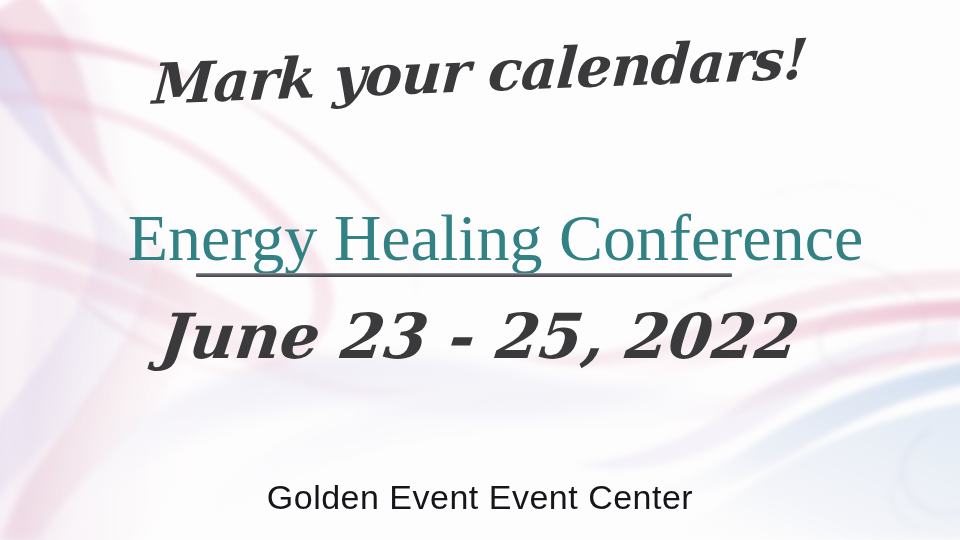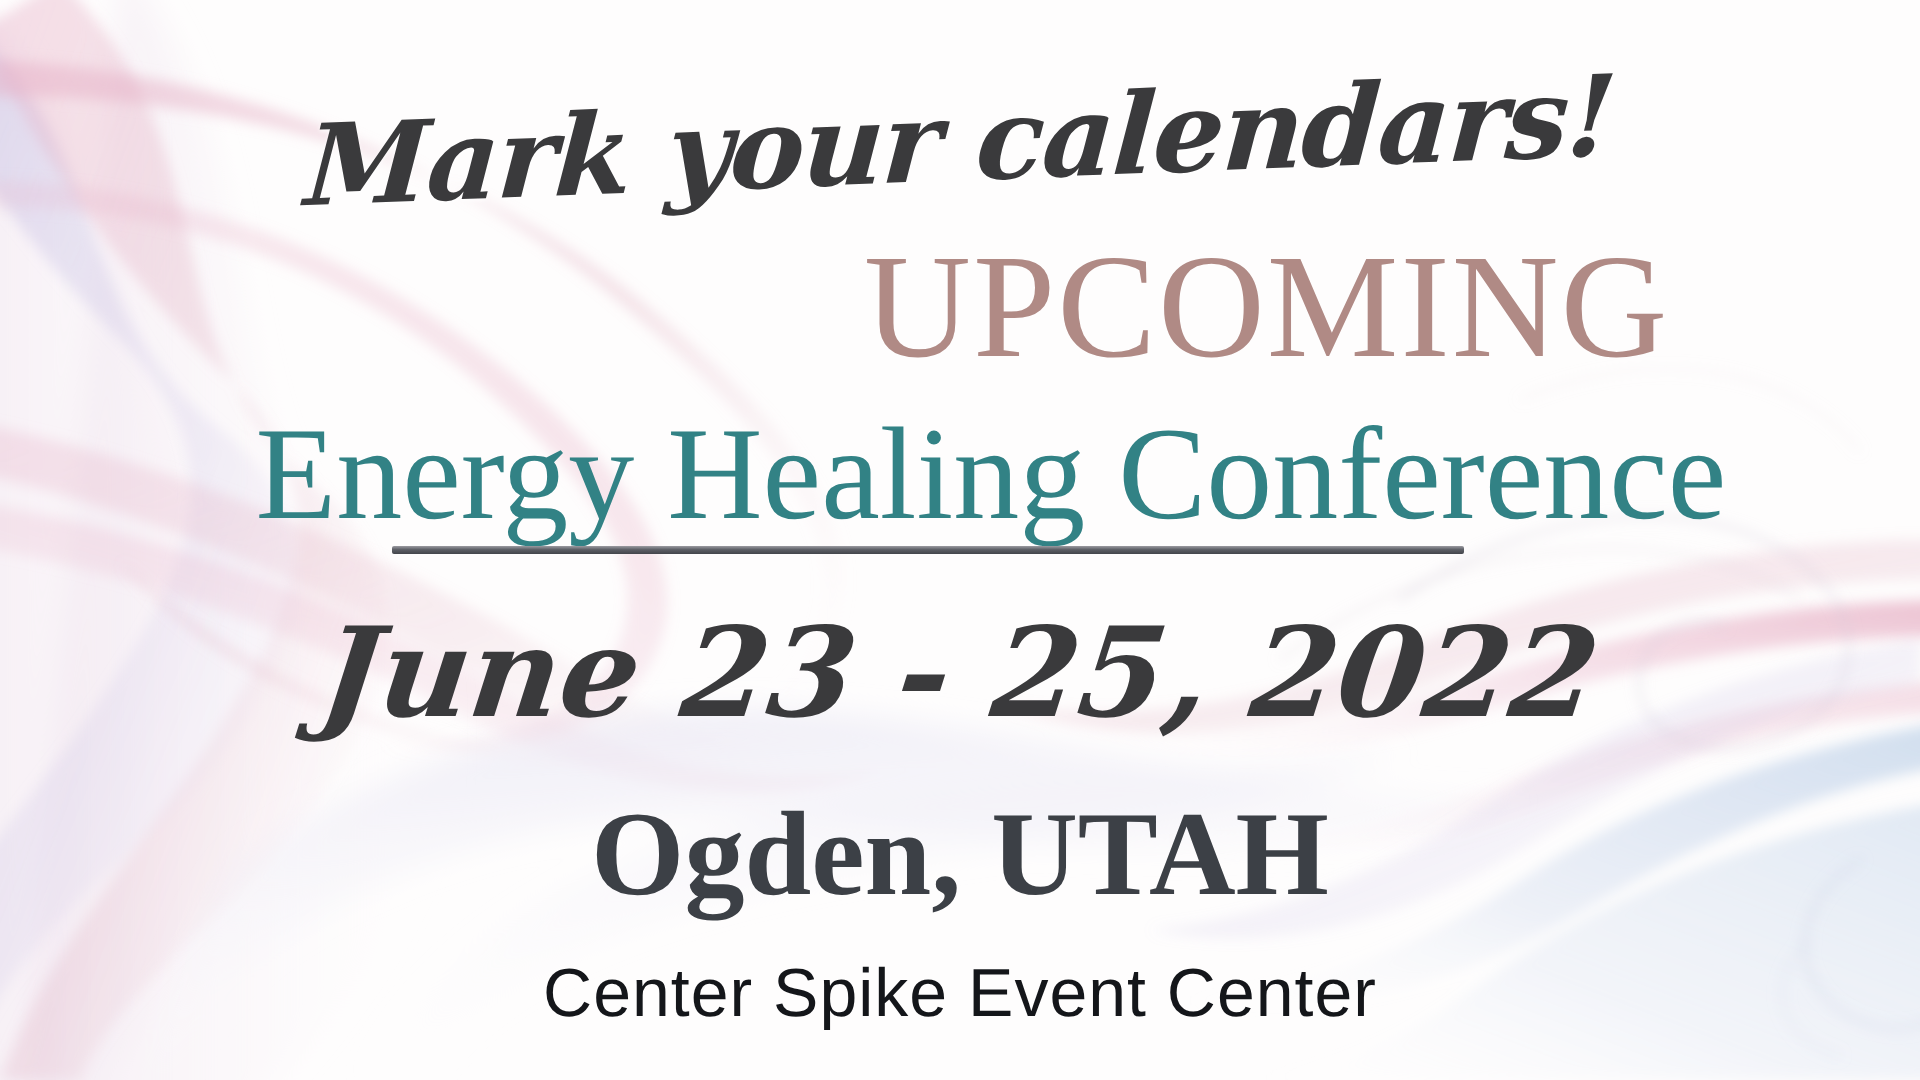--- a/index.html
+++ b/index.html
@@ -253,26 +253,24 @@
       <path d="M930,430 C890,455 895,500 935,512 C962,520 980,505 978,486" stroke="#c4c8e0" stroke-opacity="0.50" stroke-width="1.6"></path>
       <path d="M905,470 C880,492 890,520 920,528" stroke="#cdd2e6" stroke-opacity="0.40" stroke-width="1.3"></path>
     </g>
   </svg>
 
   <div id="content">
 
     <div class="line" id="script-eyebrow">Mark your calendars!</div>
 
 
-    <div class="line" id="upcoming">UPCOMING</div>
 
     <div class="line" id="conference-title">Energy Healing Conference</div>
 
     <div id="divider"></div>
 
     <div class="line" id="event-date">June 23 - 25, 2022</div>
 
-    <div class="line" id="event-city">Ogden, UTAH</div>
-
-    <div class="line" id="event-venue">Center Spike Event Center</div>
+
+    <div class="line" id="event-venue">Golden Event Event Center</div>
 
   </div>
 </div>
 
 </body></html>

